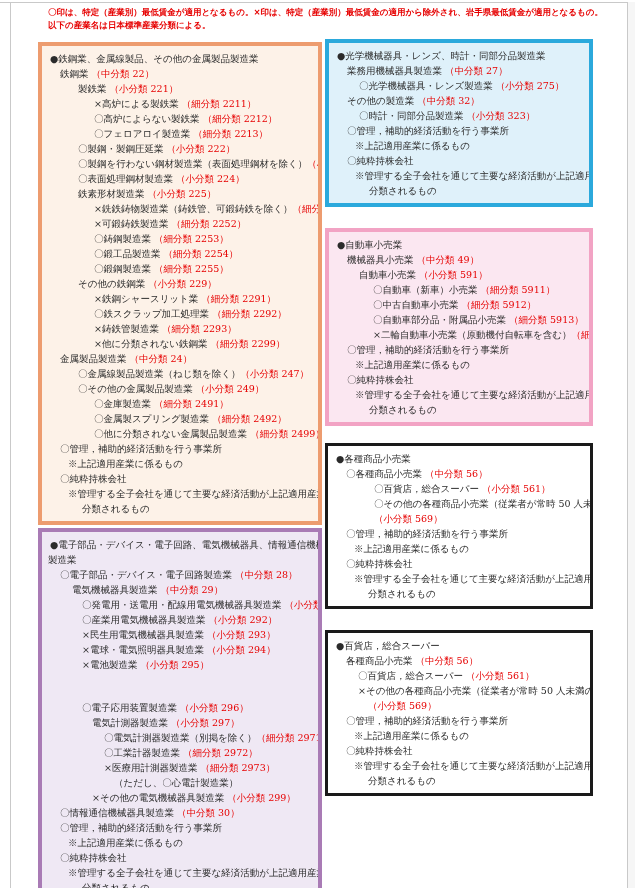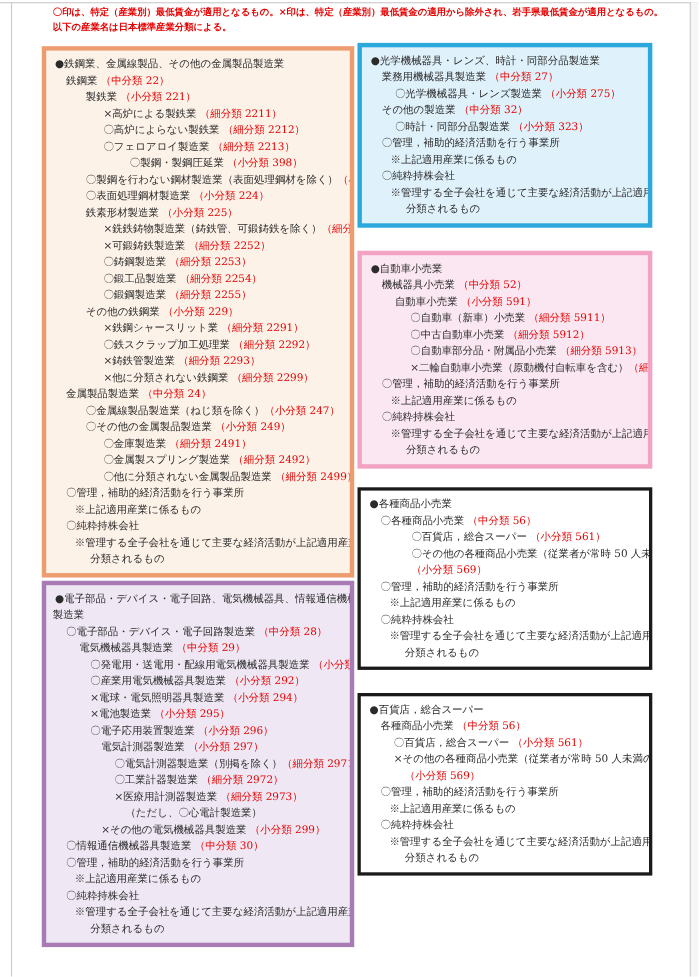--- a/index.html
+++ b/index.html
@@ -38,21 +38,21 @@
     <div>以下の産業名は日本標準産業分類による。</div>
   </div>
 
   <div class="box" id="box-steel" style="left: 38px; top: 42px; width: 284px; border-width: 4px; border-color: rgb(237, 156, 111); background: rgb(253, 242, 232);">
       <div class="ln" style="padding-left: 2px;"><span class="t" style="color: rgb(43, 43, 43);">●鉄鋼業、金属線製品、その他の金属製品製造業</span><span class="c" style="color: rgb(230, 0, 0);"></span></div>
       <div class="ln" style="padding-left: 12px;"><span class="t" style="color: rgb(43, 43, 43);">鉄鋼業 </span><span class="c" style="color: rgb(230, 0, 0);">（中分類 22）</span></div>
       <div class="ln" style="padding-left: 30px;"><span class="t" style="color: rgb(43, 43, 43);">製鉄業 </span><span class="c" style="color: rgb(230, 0, 0);">（小分類 221）</span></div>
       <div class="ln" style="padding-left: 46px;"><span class="t" style="color: rgb(43, 43, 43);">×高炉による製鉄業 </span><span class="c" style="color: rgb(230, 0, 0);">（細分類 2211）</span></div>
       <div class="ln" style="padding-left: 46px;"><span class="t" style="color: rgb(43, 43, 43);">〇高炉によらない製鉄業 </span><span class="c" style="color: rgb(230, 0, 0);">（細分類 2212）</span></div>
       <div class="ln" style="padding-left: 46px;"><span class="t" style="color: rgb(43, 43, 43);">〇フェロアロイ製造業 </span><span class="c" style="color: rgb(230, 0, 0);">（細分類 2213）</span></div>
-      <div class="ln" style="padding-left: 30px;"><span class="t" style="color: rgb(43, 43, 43); margin-left: 40px;">〇製鋼・製鋼圧延業 </span><span class="c" style="color: rgb(230, 0, 0);">（小分類 398）</span></div>
+      <div class="ln" style="padding-left: 30px;"><span class="t" style="color: rgb(43, 43, 43);">〇製鋼・製鋼圧延業 </span><span class="c" style="color: rgb(230, 0, 0);">（小分類 222）</span></div>
       <div class="ln" style="padding-left: 30px;"><span class="t" style="color: rgb(43, 43, 43);">〇製鋼を行わない鋼材製造業（表面処理鋼材を除く）</span><span class="c" style="color: rgb(230, 0, 0);">（小分類 223）</span></div>
       <div class="ln" style="padding-left: 30px;"><span class="t" style="color: rgb(43, 43, 43);">〇表面処理鋼材製造業 </span><span class="c" style="color: rgb(230, 0, 0);">（小分類 224）</span></div>
       <div class="ln" style="padding-left: 30px;"><span class="t" style="color: rgb(43, 43, 43);">鉄素形材製造業 </span><span class="c" style="color: rgb(230, 0, 0);">（小分類 225）</span></div>
       <div class="ln" style="padding-left: 46px;"><span class="t" style="color: rgb(43, 43, 43);">×銑鉄鋳物製造業（鋳鉄管、可鍛鋳鉄を除く）</span><span class="c" style="color: rgb(230, 0, 0);">（細分類2251）</span></div>
       <div class="ln" style="padding-left: 46px;"><span class="t" style="color: rgb(43, 43, 43);">×可鍛鋳鉄製造業 </span><span class="c" style="color: rgb(230, 0, 0);">（細分類 2252）</span></div>
       <div class="ln" style="padding-left: 46px;"><span class="t" style="color: rgb(43, 43, 43);">〇鋳鋼製造業 </span><span class="c" style="color: rgb(230, 0, 0);">（細分類 2253）</span></div>
       <div class="ln" style="padding-left: 46px;"><span class="t" style="color: rgb(43, 43, 43);">〇鍛工品製造業 </span><span class="c" style="color: rgb(230, 0, 0);">（細分類 2254）</span></div>
       <div class="ln" style="padding-left: 46px;"><span class="t" style="color: rgb(43, 43, 43);">〇鍛鋼製造業 </span><span class="c" style="color: rgb(230, 0, 0);">（細分類 2255）</span></div>
       <div class="ln" style="padding-left: 30px;"><span class="t" style="color: rgb(43, 43, 43);">その他の鉄鋼業 </span><span class="c" style="color: rgb(230, 0, 0); text-align: right;">（小分類 229）</span></div>
       <div class="ln" style="padding-left: 46px;"><span class="t" style="color: rgb(43, 43, 43);">×鉄鋼シャースリット業 </span><span class="c" style="color: rgb(230, 0, 0);">（細分類 2291）</span></div>
@@ -78,21 +78,21 @@
       <div class="ln" style="padding-left: 12px;"><span class="t" style="color: rgb(43, 43, 43);">その他の製造業 </span><span class="c" style="color: rgb(230, 0, 0);">（中分類 32）</span></div>
       <div class="ln" style="padding-left: 24px;"><span class="t" style="color: rgb(43, 43, 43);">〇時計・同部分品製造業 </span><span class="c" style="color: rgb(230, 0, 0);">（小分類 323）</span></div>
       <div class="ln" style="padding-left: 12px;"><span class="t" style="color: rgb(43, 43, 43);">〇管理，補助的経済活動を行う事業所</span><span class="c" style="color: rgb(230, 0, 0);"></span></div>
       <div class="ln" style="padding-left: 20px;"><span class="t" style="color: rgb(43, 43, 43);">※上記適用産業に係るもの</span><span class="c" style="color: rgb(230, 0, 0);"></span></div>
       <div class="ln" style="padding-left: 12px;"><span class="t" style="color: rgb(43, 43, 43);">〇純粋持株会社</span><span class="c" style="color: rgb(230, 0, 0);"></span></div>
       <div class="ln" style="padding-left: 20px;"><span class="t" style="color: rgb(43, 43, 43);">※管理する全子会社を通じて主要な経済活動が上記適用産業に</span><span class="c" style="color: rgb(230, 0, 0);"></span></div>
       <div class="ln" style="padding-left: 34px;"><span class="t" style="color: rgb(43, 43, 43);">分類されるもの</span><span class="c" style="color: rgb(230, 0, 0);"></span></div>
     </div>
   <div class="box" id="box-auto" style="left: 325px; top: 228px; width: 268px; border-width: 4px; border-color: rgb(242, 163, 196); background: rgb(251, 231, 241);">
       <div class="ln" style="padding-left: 2px;"><span class="t" style="color: rgb(43, 43, 43);">●自動車小売業</span><span class="c" style="color: rgb(230, 0, 0);"></span></div>
-      <div class="ln" style="padding-left: 12px;"><span class="t" style="color: rgb(43, 43, 43);">機械器具小売業 </span><span class="c" style="color: rgb(230, 0, 0);">（中分類 52）</span></div>
+      <div class="ln" style="padding-left: 12px;"><span class="t" style="color: rgb(43, 43, 43);">機械器具小売業 </span><span class="c" style="color: rgb(230, 0, 0);">（中分類 49）</span></div>
       <div class="ln" style="padding-left: 24px;"><span class="t" style="color: rgb(43, 43, 43);">自動車小売業 </span><span class="c" style="color: rgb(230, 0, 0);">（小分類 591）</span></div>
       <div class="ln" style="padding-left: 38px;"><span class="t" style="color: rgb(43, 43, 43);">〇自動車（新車）小売業 </span><span class="c" style="color: rgb(230, 0, 0);">（細分類 5911）</span></div>
       <div class="ln" style="padding-left: 38px;"><span class="t" style="color: rgb(43, 43, 43);">〇中古自動車小売業 </span><span class="c" style="color: rgb(230, 0, 0);">（細分類 5912）</span></div>
       <div class="ln" style="padding-left: 38px;"><span class="t" style="color: rgb(43, 43, 43);">〇自動車部分品・附属品小売業 </span><span class="c" style="color: rgb(230, 0, 0);">（細分類 5913）</span></div>
       <div class="ln" style="padding-left: 38px;"><span class="t" style="color: rgb(43, 43, 43);">×二輪自動車小売業（原動機付自転車を含む）</span><span class="c" style="color: rgb(230, 0, 0);">（細分類 5914）</span></div>
       <div class="ln" style="padding-left: 12px;"><span class="t" style="color: rgb(43, 43, 43);">〇管理，補助的経済活動を行う事業所</span><span class="c" style="color: rgb(230, 0, 0);"></span></div>
       <div class="ln" style="padding-left: 20px;"><span class="t" style="color: rgb(43, 43, 43);">※上記適用産業に係るもの</span><span class="c" style="color: rgb(230, 0, 0);"></span></div>
       <div class="ln" style="padding-left: 12px;"><span class="t" style="color: rgb(43, 43, 43);">〇純粋持株会社</span><span class="c" style="color: rgb(230, 0, 0);"></span></div>
       <div class="ln" style="padding-left: 20px;"><span class="t" style="color: rgb(43, 43, 43);">※管理する全子会社を通じて主要な経済活動が上記適用産業に</span><span class="c" style="color: rgb(230, 0, 0);"></span></div>
       <div class="ln" style="padding-left: 34px;"><span class="t" style="color: rgb(43, 43, 43);">分類されるもの</span><span class="c" style="color: rgb(230, 0, 0);"></span></div>
@@ -109,23 +109,24 @@
       <div class="ln" style="padding-left: 20px;"><span class="t" style="color: rgb(43, 43, 43);">※管理する全子会社を通じて主要な経済活動が上記適用産業に</span><span class="c" style="color: rgb(230, 0, 0);"></span></div>
       <div class="ln" style="padding-left: 34px;"><span class="t" style="color: rgb(43, 43, 43);">分類されるもの</span><span class="c" style="color: rgb(230, 0, 0);"></span></div>
     </div>
   <div class="box" id="box-electronics" style="left: 38px; top: 528px; width: 284px; border-width: 4px; border-color: rgb(169, 123, 181); background: rgb(239, 232, 244);">
       <div class="ln" style="padding-left: 2px;"><span class="t" style="color: rgb(43, 43, 43);">●電子部品・デバイス・電子回路、電気機械器具、情報通信機械器具</span><span class="c" style="color: rgb(230, 0, 0);"></span></div>
       <div class="ln" style="padding-left: 0px;"><span class="t" style="color: rgb(43, 43, 43);">製造業</span><span class="c" style="color: rgb(230, 0, 0);"></span></div>
       <div class="ln" style="padding-left: 12px;"><span class="t" style="color: rgb(43, 43, 43);">〇電子部品・デバイス・電子回路製造業 </span><span class="c" style="color: rgb(230, 0, 0);">（中分類 28）</span></div>
       <div class="ln" style="padding-left: 24px;"><span class="t" style="color: rgb(43, 43, 43);">電気機械器具製造業 </span><span class="c" style="color: rgb(230, 0, 0);">（中分類 29）</span></div>
       <div class="ln" style="padding-left: 34px;"><span class="t" style="color: rgb(43, 43, 43);">〇発電用・送電用・配線用電気機械器具製造業 </span><span class="c" style="color: rgb(230, 0, 0);">（小分類 291）</span></div>
       <div class="ln" style="padding-left: 34px;"><span class="t" style="color: rgb(43, 43, 43);">〇産業用電気機械器具製造業 </span><span class="c" style="color: rgb(230, 0, 0);">（小分類 292）</span></div>
+      <div class="ln" style="padding-left: 34px;"><span class="t" style="color: rgb(43, 43, 43);">×民生用電気機械器具製造業 </span><span class="c" style="color: rgb(230, 0, 0);">（小分類 293）</span></div>
       <div class="ln" style="padding-left: 34px;"><span class="t" style="color: rgb(43, 43, 43);">×電球・電気照明器具製造業 </span><span class="c" style="color: rgb(230, 0, 0);">（小分類 294）</span></div>
       <div class="ln" style="padding-left: 34px;"><span class="t" style="color: rgb(43, 43, 43);">×電池製造業 </span><span class="c" style="color: rgb(230, 0, 0);">（小分類 295）</span></div>
-      <div class="ln" style="padding-left: 34px;"><span class="t" style="color: rgb(43, 43, 43);">〇電子応用装置製造業 </span><span class="c" style="color: rgb(230, 0, 0);">（小分類 296）</span></div>
+      <div class="ln" style="padding-left: 34px; margin-top: 28px;"><span class="t" style="color: rgb(43, 43, 43);">〇電子応用装置製造業 </span><span class="c" style="color: rgb(230, 0, 0);">（小分類 296）</span></div>
       <div class="ln" style="padding-left: 44px;"><span class="t" style="color: rgb(43, 43, 43);">電気計測器製造業 </span><span class="c" style="color: rgb(230, 0, 0);">（小分類 297）</span></div>
       <div class="ln" style="padding-left: 56px;"><span class="t" style="color: rgb(43, 43, 43);">〇電気計測器製造業（別掲を除く）</span><span class="c" style="color: rgb(230, 0, 0);">（細分類 2971）</span></div>
       <div class="ln" style="padding-left: 56px;"><span class="t" style="color: rgb(43, 43, 43);">〇工業計器製造業 </span><span class="c" style="color: rgb(230, 0, 0);">（細分類 2972）</span></div>
       <div class="ln" style="padding-left: 56px;"><span class="t" style="color: rgb(43, 43, 43);">×医療用計測器製造業 </span><span class="c" style="color: rgb(230, 0, 0);">（細分類 2973）</span></div>
       <div class="ln" style="padding-left: 66px;"><span class="t" style="color: rgb(43, 43, 43);">（ただし、〇心電計製造業）</span><span class="c" style="color: rgb(230, 0, 0);"></span></div>
       <div class="ln" style="padding-left: 44px;"><span class="t" style="color: rgb(43, 43, 43);">×その他の電気機械器具製造業 </span><span class="c" style="color: rgb(230, 0, 0);">（小分類 299）</span></div>
       <div class="ln" style="padding-left: 12px;"><span class="t" style="color: rgb(43, 43, 43);">〇情報通信機械器具製造業 </span><span class="c" style="color: rgb(230, 0, 0);">（中分類 30）</span></div>
       <div class="ln" style="padding-left: 12px;"><span class="t" style="color: rgb(43, 43, 43);">〇管理，補助的経済活動を行う事業所</span><span class="c" style="color: rgb(230, 0, 0);"></span></div>
       <div class="ln" style="padding-left: 20px;"><span class="t" style="color: rgb(43, 43, 43);">※上記適用産業に係るもの</span><span class="c" style="color: rgb(230, 0, 0);"></span></div>
       <div class="ln" style="padding-left: 12px;"><span class="t" style="color: rgb(43, 43, 43);">〇純粋持株会社</span><span class="c" style="color: rgb(230, 0, 0);"></span></div>

